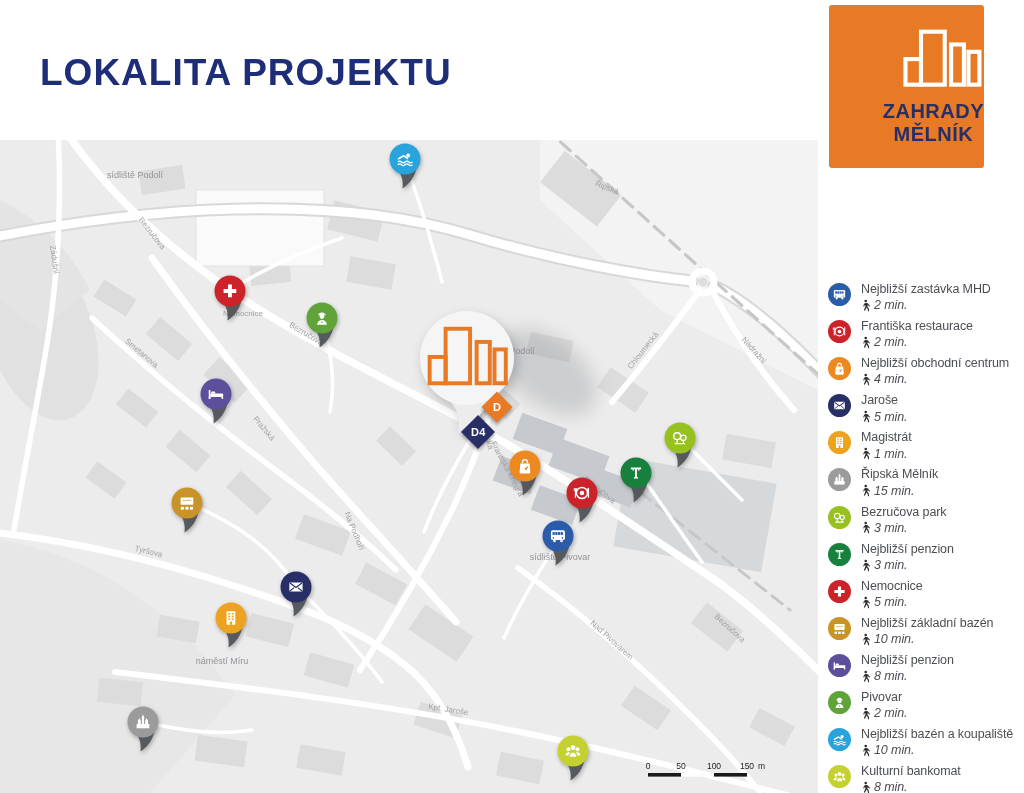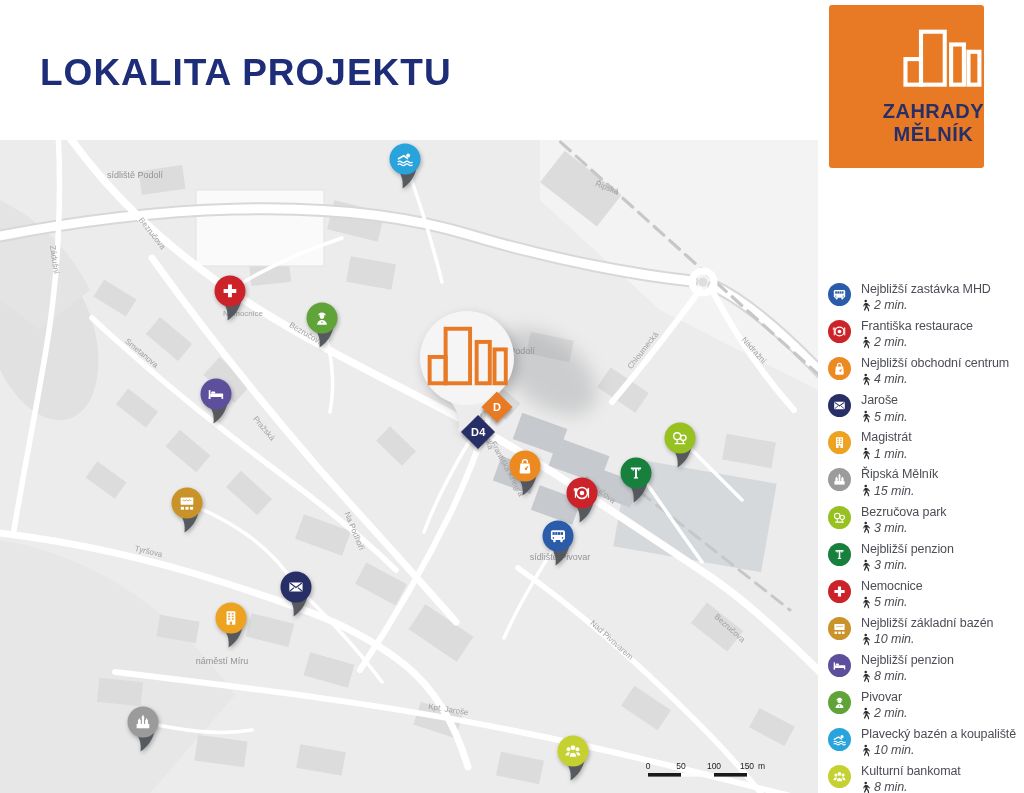--- a/index.html
+++ b/index.html
@@ -670,21 +670,21 @@
   <div class="legend-item">
     <span class="li-icon" style="background:#29a3dc">
       <svg viewBox="0 0 24 24">
             <circle cx="15.6" cy="8" r="2.2" fill="#fff"></circle>
     <path d="M4.6 11.8l6-3.4 4.2 3" fill="none" stroke="#fff" stroke-width="1.8" stroke-linecap="round"></path>
     <path d="M3.8 15.4c1.4-1.3 2.8-1.3 4.2 0s2.8 1.3 4.2 0 2.8-1.3 4.2 0 2.8 1.3 4.2 0" fill="none" stroke="#fff" stroke-width="1.5"></path>
     <path d="M3.8 18.6c1.4-1.3 2.8-1.3 4.2 0s2.8 1.3 4.2 0 2.8-1.3 4.2 0 2.8 1.3 4.2 0" fill="none" stroke="#fff" stroke-width="1.5"></path>
           </svg>
     </span>
     <span class="li-text">
-      <span class="li-label">Plavecký bazén a koupaliště</span>
+      <span class="li-label">Nejbližší bazén a koupaliště</span>
       <span class="li-time">
         <svg class="walk" viewBox="0 0 12 16">
               <circle cx="6.3" cy="2" r="1.7" fill="#2e2e2e"></circle>
   <path d="M6.1 4.3L4 5.9l-1.1 3 1.3.5.9-2.4 1 1.7-2.3 5.6 1.5.6 1.9-4.4 1.7 2 .5 3.2 1.5-.2-.6-3.9-1.8-2.1.6-2.4 1 1.5 2.3.8.4-1.2-1.9-.7-1.4-2.1z" fill="#2e2e2e"></path>
             </svg>
         <span>10 min.</span>
       </span>
     </span>
   </div>
   <div class="legend-item">

